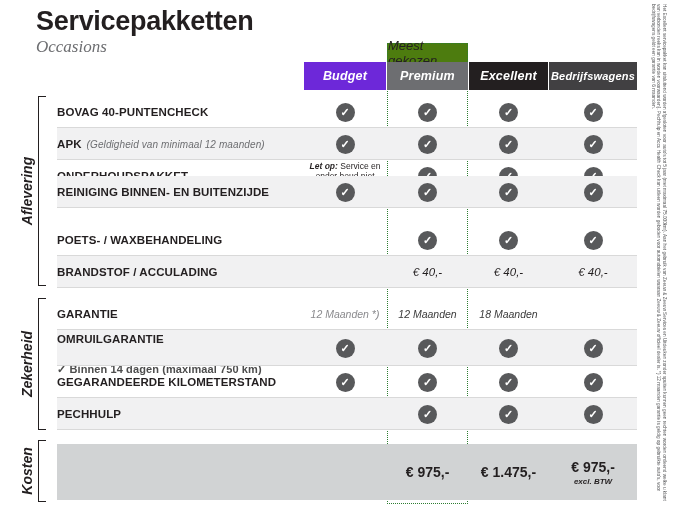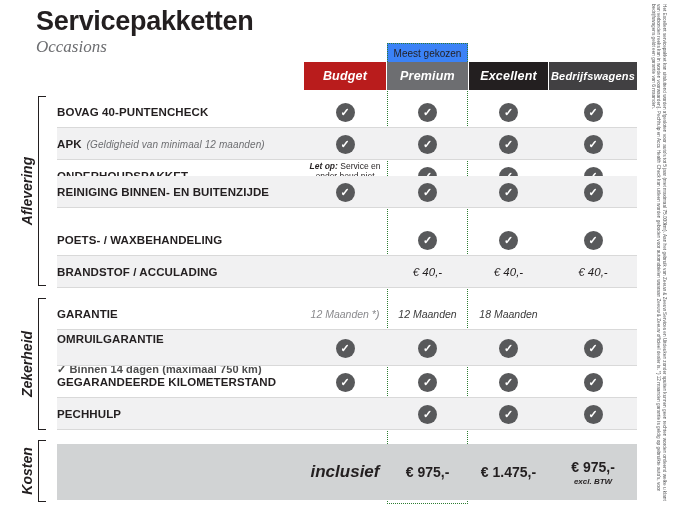--- a/index.html
+++ b/index.html
@@ -37,32 +37,32 @@
     position:absolute;right:6px;top:3px;width:26px;height:34px;
   }
 
   
   .colhead{
     position:absolute;top:62px;height:28px;
     color:#ffffff;font-style:italic;font-weight:bold;font-size:12.5px;
     display:flex;align-items:center;justify-content:center;
     letter-spacing:0.2px;
   }
-  .c1{left:304px;width:82px;background:#b91c1c;}
+  .c1{left:304px;width:82px;background:#6d28d9;}
   .c2{left:387px;width:81px;background:#6d6e71;}
   .c3{left:469px;width:79px;background:#231f20;}
   .c4{left:549px;width:88px;background:#414042;font-size:11px;}
 
   .meest{
     position:absolute;left:387px;top:43px;width:81px;height:19px;
     border:1px dotted #2e7d32;border-bottom:none;
     box-sizing:border-box;
     display:flex;align-items:center;justify-content:center;
-    font-size:10px;color:#231f20;
-    background:#3b82f6;
+    font-style:italic;font-size:13px;color:#231f20;
+    background:#4d7c0f;
   }
   .premium-outline{
     position:absolute;left:387px;top:62px;width:81px;height:442px;
     border:1px dotted #2e7d32;border-top:none;
     box-sizing:border-box;pointer-events:none;
   }
 
   
   .sidelabel{
     position:absolute;left:16px;width:22px;
@@ -369,23 +369,20 @@
     <div class="cell cc3">
         <div class="check">✓</div>
       </div>
     <div class="cell cc4">
         <div class="check">✓</div>
       </div>
     <div class="underline"></div>
   </div>
 
   <div class="kosten-band"></div>
-  <div class="kosten-cell kc1">
-    <div class="k-inclusief">inclusief</div>
-  </div>
   <div class="kosten-cell kc2">
     <div class="k-price">€ 975,-</div>
   </div>
   <div class="kosten-cell kc3">
     <div class="k-price">€ 1.475,-</div>
   </div>
   <div class="kosten-cell kc4">
     <div class="k-price">€ 975,-</div>
     <div class="k-sub">excl. BTW</div>
   </div>

